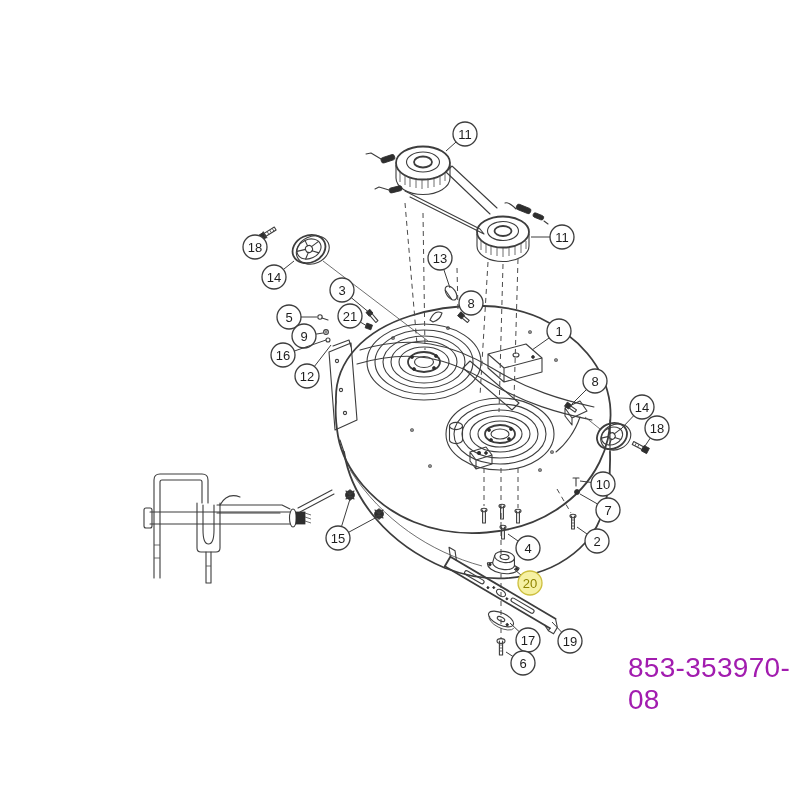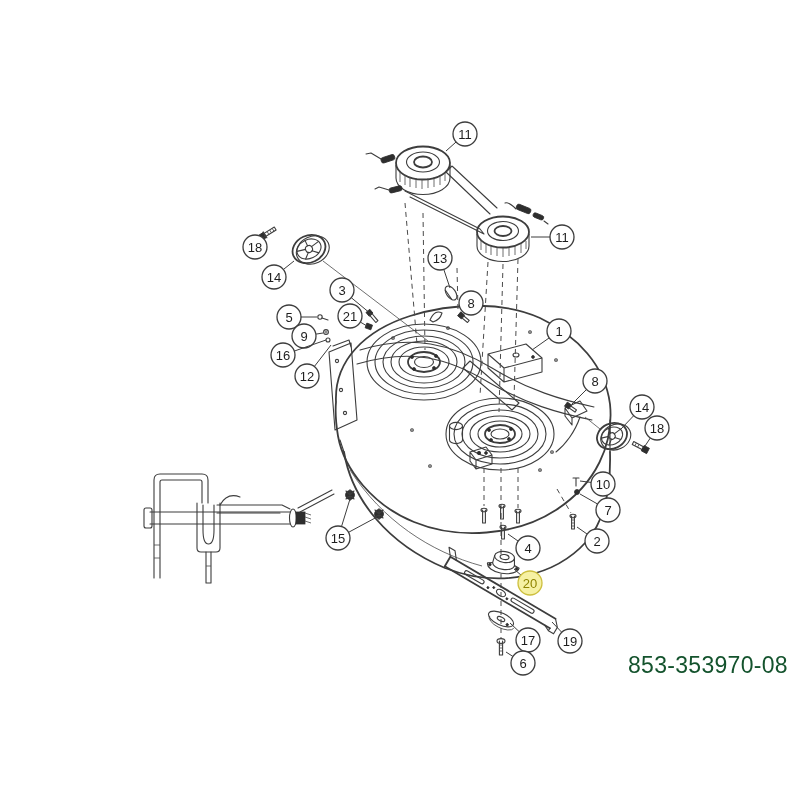--- a/index.html
+++ b/index.html
@@ -6,21 +6,21 @@
   .canvas{position:relative;width:800px;height:800px;background:#ffffff;overflow:hidden;
           font-family:"Liberation Sans", sans-serif;}
   svg{position:absolute;left:0;top:0;}
   .ln{stroke:#3d3d3d;fill:none;stroke-width:1.1;stroke-linecap:round;stroke-linejoin:round;}
   .ln2{stroke:#3d3d3d;fill:none;stroke-width:1.8;stroke-linecap:round;stroke-linejoin:round;}
   .thin{stroke:#4a4a4a;fill:none;stroke-width:0.8;}
   .dk{fill:#2e2e2e;stroke:#2e2e2e;stroke-width:0.8;}
   .dsh{stroke:#4a4a4a;fill:none;stroke-width:1;stroke-dasharray:5 4;}
   .callout-text{font-family:"Liberation Sans", sans-serif;font-size:13px;}
   .part-number{position:absolute;left:628px;top:652px;width:170px;
-               font-size:23px;color:#14532d;letter-spacing:0.3px;}
+               font-size:28px;color:#a21caf;letter-spacing:0.3px;}
 </style>
 </head>
 <body>
 
 <div class="canvas">
 
 <svg width="800" height="800" viewBox="0 0 800 800">
 
   <g>
 

